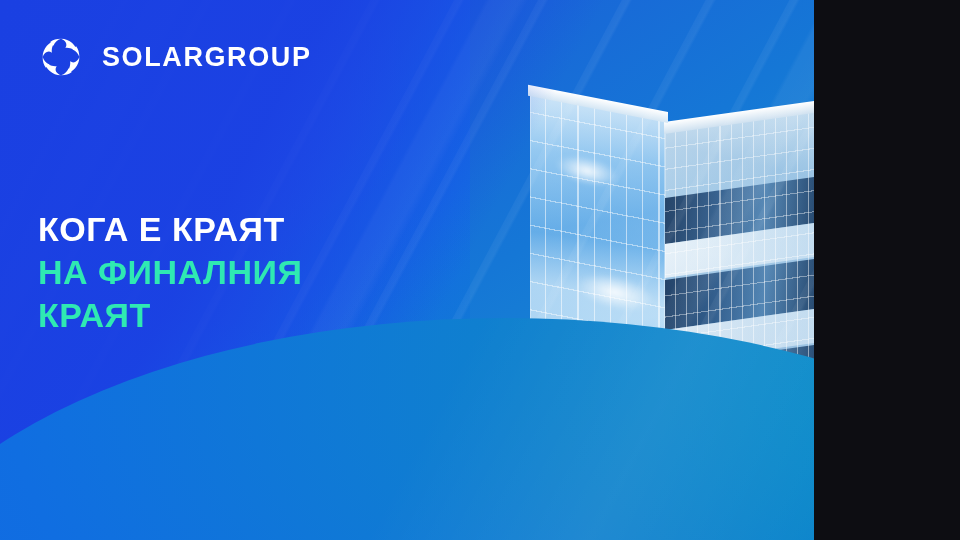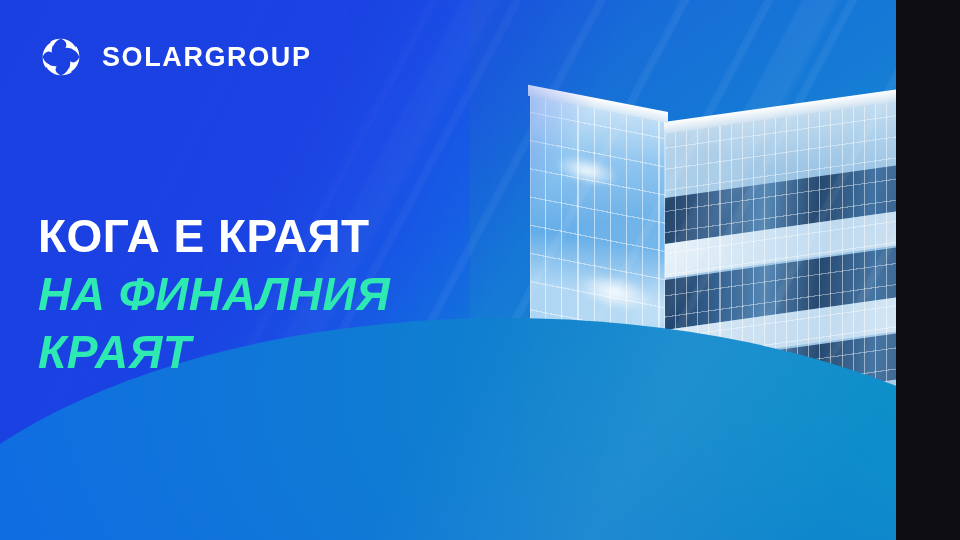--- a/index.html
+++ b/index.html
@@ -2,21 +2,21 @@
 <html><head>
 <meta charset="utf-8">
 <style>
   html, body {
     margin: 0;
     padding: 0;
     background: #0d0d12;
   }
   .stage {
     position: relative;
-    width: 896px;
+    width: 814px;
     height: 540px;
     overflow: hidden;
     font-family: "Liberation Sans", sans-serif;
     background: #4c1d95;
   }
 
   
   .bg-base {
     position: absolute;
     inset: 0;
@@ -307,28 +307,28 @@
   }
 
   
   .headline {
     position: absolute;
     left: 38px;
     top: 208px;
     width: 470px;
   }
   .hl-line {
-    font-size: 46px;
+    font-size: 34px;
     font-weight: bold;
     line-height: 1.26;
     letter-spacing: 0.5px;
     white-space: nowrap;
   }
   .hl-white { color: #ffffff; }
-  .hl-teal  { color: #2fe9b2; font-style: italic; }
+  .hl-teal  { color: #2fe9b2; }
 </style>
 </head>
 <body>
 
 <div class="stage">
 
   <div class="bg-base"></div>
   <div class="bg-tl-glow"></div>
   <div class="bg-bl-glow"></div>
 

